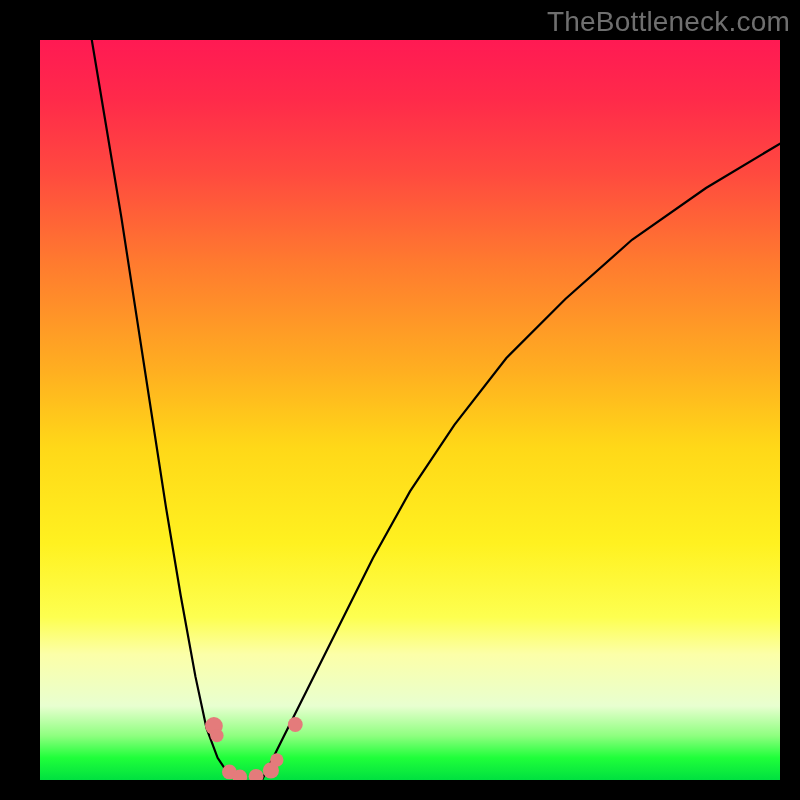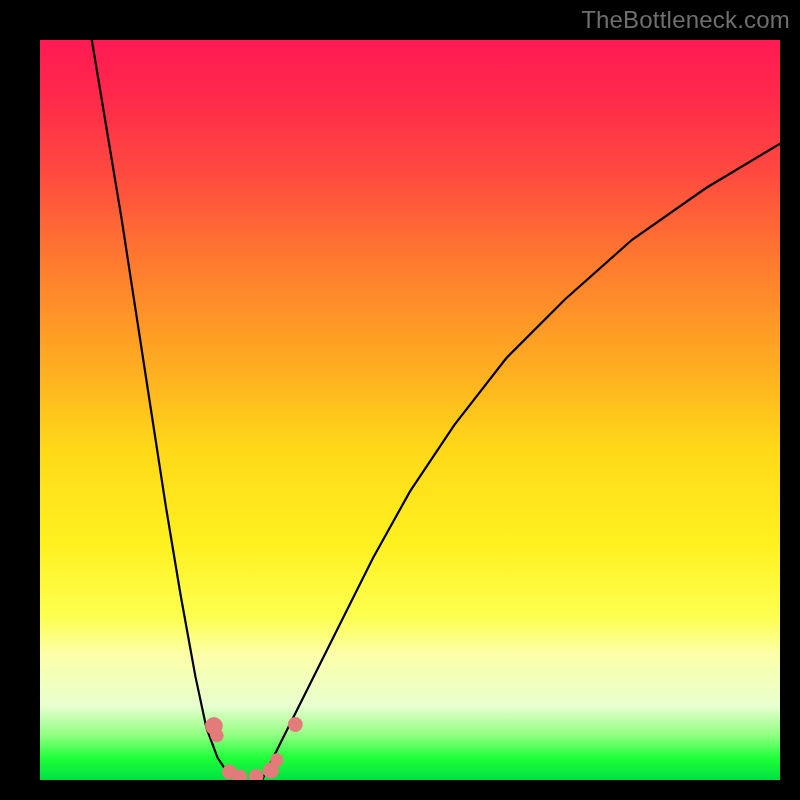--- a/index.html
+++ b/index.html
@@ -38,21 +38,21 @@
       #e8ffd0 90%,
       #8fff80 94%,
       #1fff3a 97%,
       #00e040 100%);
   }
   .watermark {
     position: absolute;
     top: 6px;
     right: 10px;
     color: #6f6f6f;
-    font-size: 24px;
+    font-size: 28px;
     font-weight: 500;
     letter-spacing: 0.2px;
     user-select: none;
   }
   svg.curves {
     position: absolute;
     left: 0;
     top: 0;
     width: 740px;
     height: 740px;

